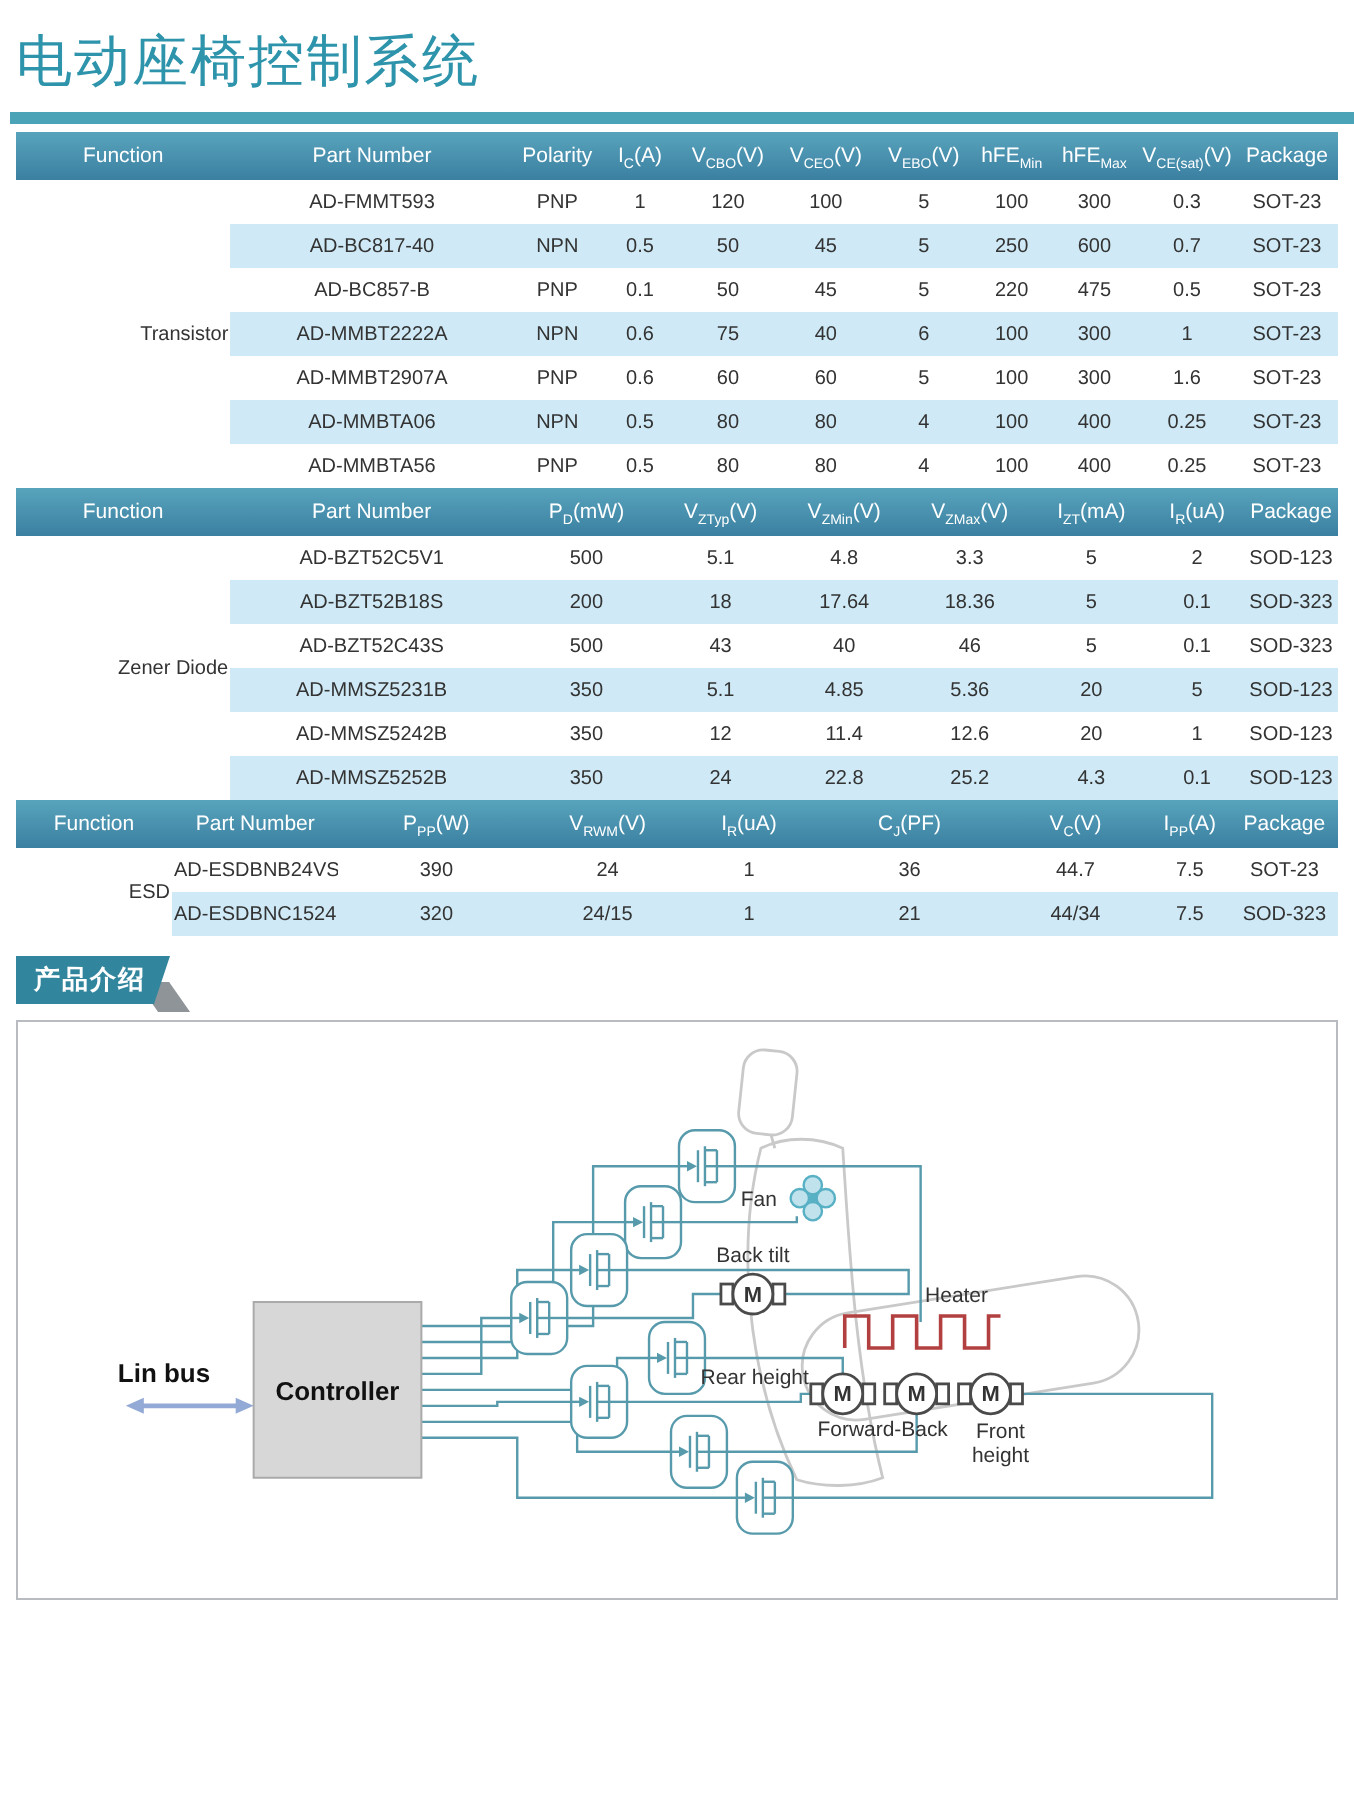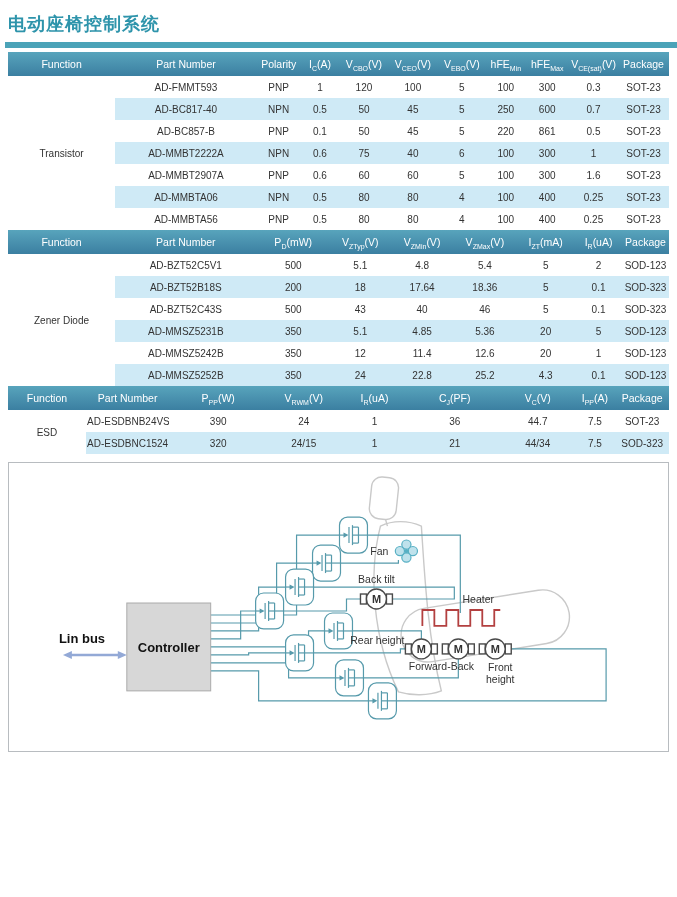--- a/index.html
+++ b/index.html
@@ -5,30 +5,30 @@
   :root{
     --accent_teal:#2e94ab; --accent_bar:#4ba3b8;
     --header_top:#58a4bc; --header_bottom:#3b7fa1;
     --row_stripe:#cfeaf6; --section_label_bg:#31859c;
     --wire:#569aab; --heater:#b34040; --fan:#58b0c4;
     --lin_bus_arrow:#93a9d6; --controller_fill:#d7d7d7; --seat_outline:#c9c9c9;
   }
   *{box-sizing:border-box;margin:0;padding:0;}
   body{width:677px;background:#fff;font-family:"Liberation Sans","DejaVu Sans",sans-serif;}
   .page{padding-top:8px;}
-  h1.title{margin:4px 0 0 8px;font-size:18px;font-weight:bold;color:var(--accent_teal);letter-spacing:1px;}
+  h1.title{margin:4px 0 0 8px;font-size:28px;font-weight:normal;color:var(--accent_teal);letter-spacing:1px;}
   .title-bar{margin:6px 0 0 5px;height:6px;background:var(--accent_bar);}
   .tables-wrap{margin:4px 8px 0 8px;}
   table.spec{width:100%;border-collapse:collapse;table-layout:fixed;}
   table.spec th{background:linear-gradient(var(--header_top),var(--header_bottom));color:#fff;
     font-weight:normal;font-size:10.5px;height:24px;padding:0 1px;}
   table.spec td{height:22px;text-align:center;font-size:10px;color:#333;background:#fff;padding:0 1px;
     overflow:hidden;white-space:nowrap;}
   table.spec tr.stripe td{background:var(--row_stripe);}
-  table.spec td.fn-cell{background:#fff;color:#333;}
+  table.spec td.fn-cell{background:#fff;color:#333;text-align:right;}
   sub{font-size:7px;line-height:0;}
   .sec-row{margin:10px 8px 0 8px;}
   .sec-label{position:relative;display:inline-block;background:var(--section_label_bg);color:#fff;
     font-size:13px;font-weight:bold;padding:3px 12px 3px 9px;letter-spacing:1px;
     clip-path:polygon(0 0,100% 0,calc(100% - 8px) 100%,0 100%);z-index:1;}
   .sec-tail{display:inline-block;width:16px;height:15px;background:#8f9499;
     transform:skewX(35deg) translate(-14px,4px);vertical-align:bottom;}
   .intro-text{margin:9px 9px 0 9px;font-size:11.5px;color:#3a3a3a;line-height:1.78;text-align:justify;}
   .diagram-box{margin:8px 8px 0 8px;border:1px solid #b8bcc0;background:#fff;height:290px;}
   .diagram-box svg{display:block;width:100%;height:100%;}
@@ -112,21 +112,21 @@
             <td>SOT-23</td>
           </tr>
           <tr>
             <td>AD-BC857-B</td>
             <td>PNP</td>
             <td>0.1</td>
             <td>50</td>
             <td>45</td>
             <td>5</td>
             <td>220</td>
-            <td>861</td>
+            <td>475</td>
             <td>0.5</td>
             <td>SOT-23</td>
           </tr>
           <tr class="stripe">
             <td>AD-MMBT2222A</td>
             <td>NPN</td>
             <td>0.6</td>
             <td>75</td>
             <td>40</td>
             <td>6</td>
@@ -198,21 +198,21 @@
             <th>Package</th>
           </tr>
         </thead>
         <tbody>
           <tr>
             <td class="fn-cell" rowspan="6">Zener Diode</td>
             <td>AD-BZT52C5V1</td>
             <td>500</td>
             <td>5.1</td>
             <td>4.8</td>
-            <td>5.4</td>
+            <td>3.3</td>
             <td>5</td>
             <td>2</td>
             <td>SOD-123</td>
           </tr>
           <tr class="stripe">
             <td>AD-BZT52B18S</td>
             <td>200</td>
             <td>18</td>
             <td>17.64</td>
             <td>18.36</td>
@@ -306,20 +306,23 @@
             <td>1</td>
             <td>21</td>
             <td>44/34</td>
             <td>7.5</td>
             <td>SOD-323</td>
           </tr>
         </tbody>
       </table>
     </div>
 
+  <div class="sec-row">
+    <span class="sec-label">产品介绍</span><span class="sec-tail"></span>
+  </div>
 
 
   <div class="diagram-box">
     <svg viewBox="0 0 660 288">
       <defs>
         <g id="mos" class="mos">
           <rect class="mosbox" x="0" y="0" width="28" height="36" rx="8"></rect>
           <line x1="0" y1="18" x2="6" y2="18"></line>
           <polygon class="garrow" points="9,18 4,15.4 4,20.6"></polygon>
           <line x1="9.5" y1="10" x2="9.5" y2="26"></line>

